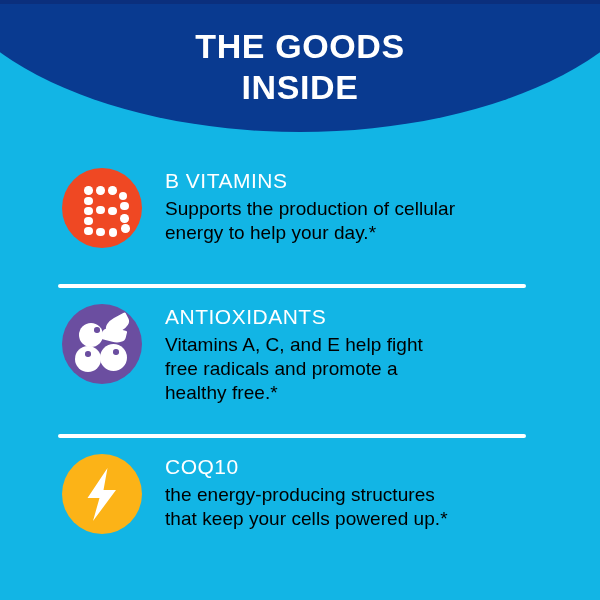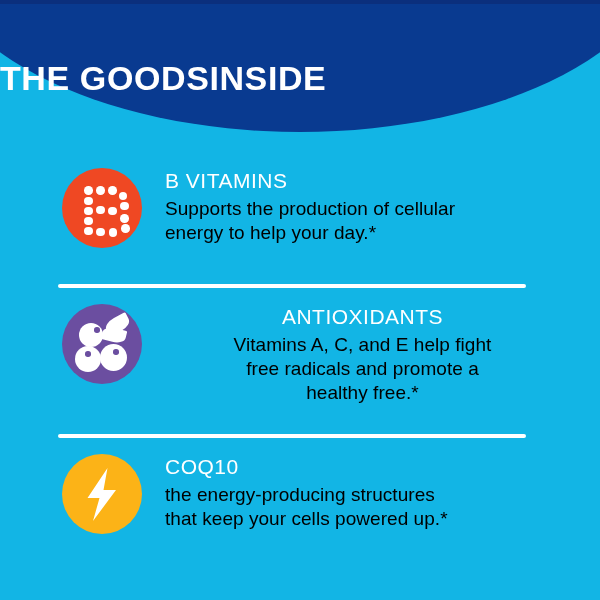--- a/index.html
+++ b/index.html
@@ -57,21 +57,21 @@
   }
 
   .header-title {
     position: absolute;
     top: 0;
     left: 0;
     width: 600px;
     height: 132px;
     z-index: 4;
     display: flex;
-    flex-direction: row;
+    flex-direction: column;
     align-items: center;
     justify-content: flex-start;
     padding-top: 26px;
   }
 
   .header-title .line {
     color: #ffffff;
     font-size: 34px;
     font-weight: bold;
     letter-spacing: 0.6px;
@@ -90,21 +90,21 @@
 
   .row {
     position: relative;
     display: flex;
     align-items: flex-start;
     padding-left: 62px;
     padding-right: 40px;
   }
 
   .row-b        { height: 136px; }
-  .row-anti     { height: 150px; text-align: center; }
+  .row-anti     { height: 150px; }
   .row-coq      { height: 150px; }
 
   .icon-wrap {
     flex: 0 0 80px;
     width: 80px;
     height: 80px;
     margin-top: 18px;
     position: relative;
   }
 

